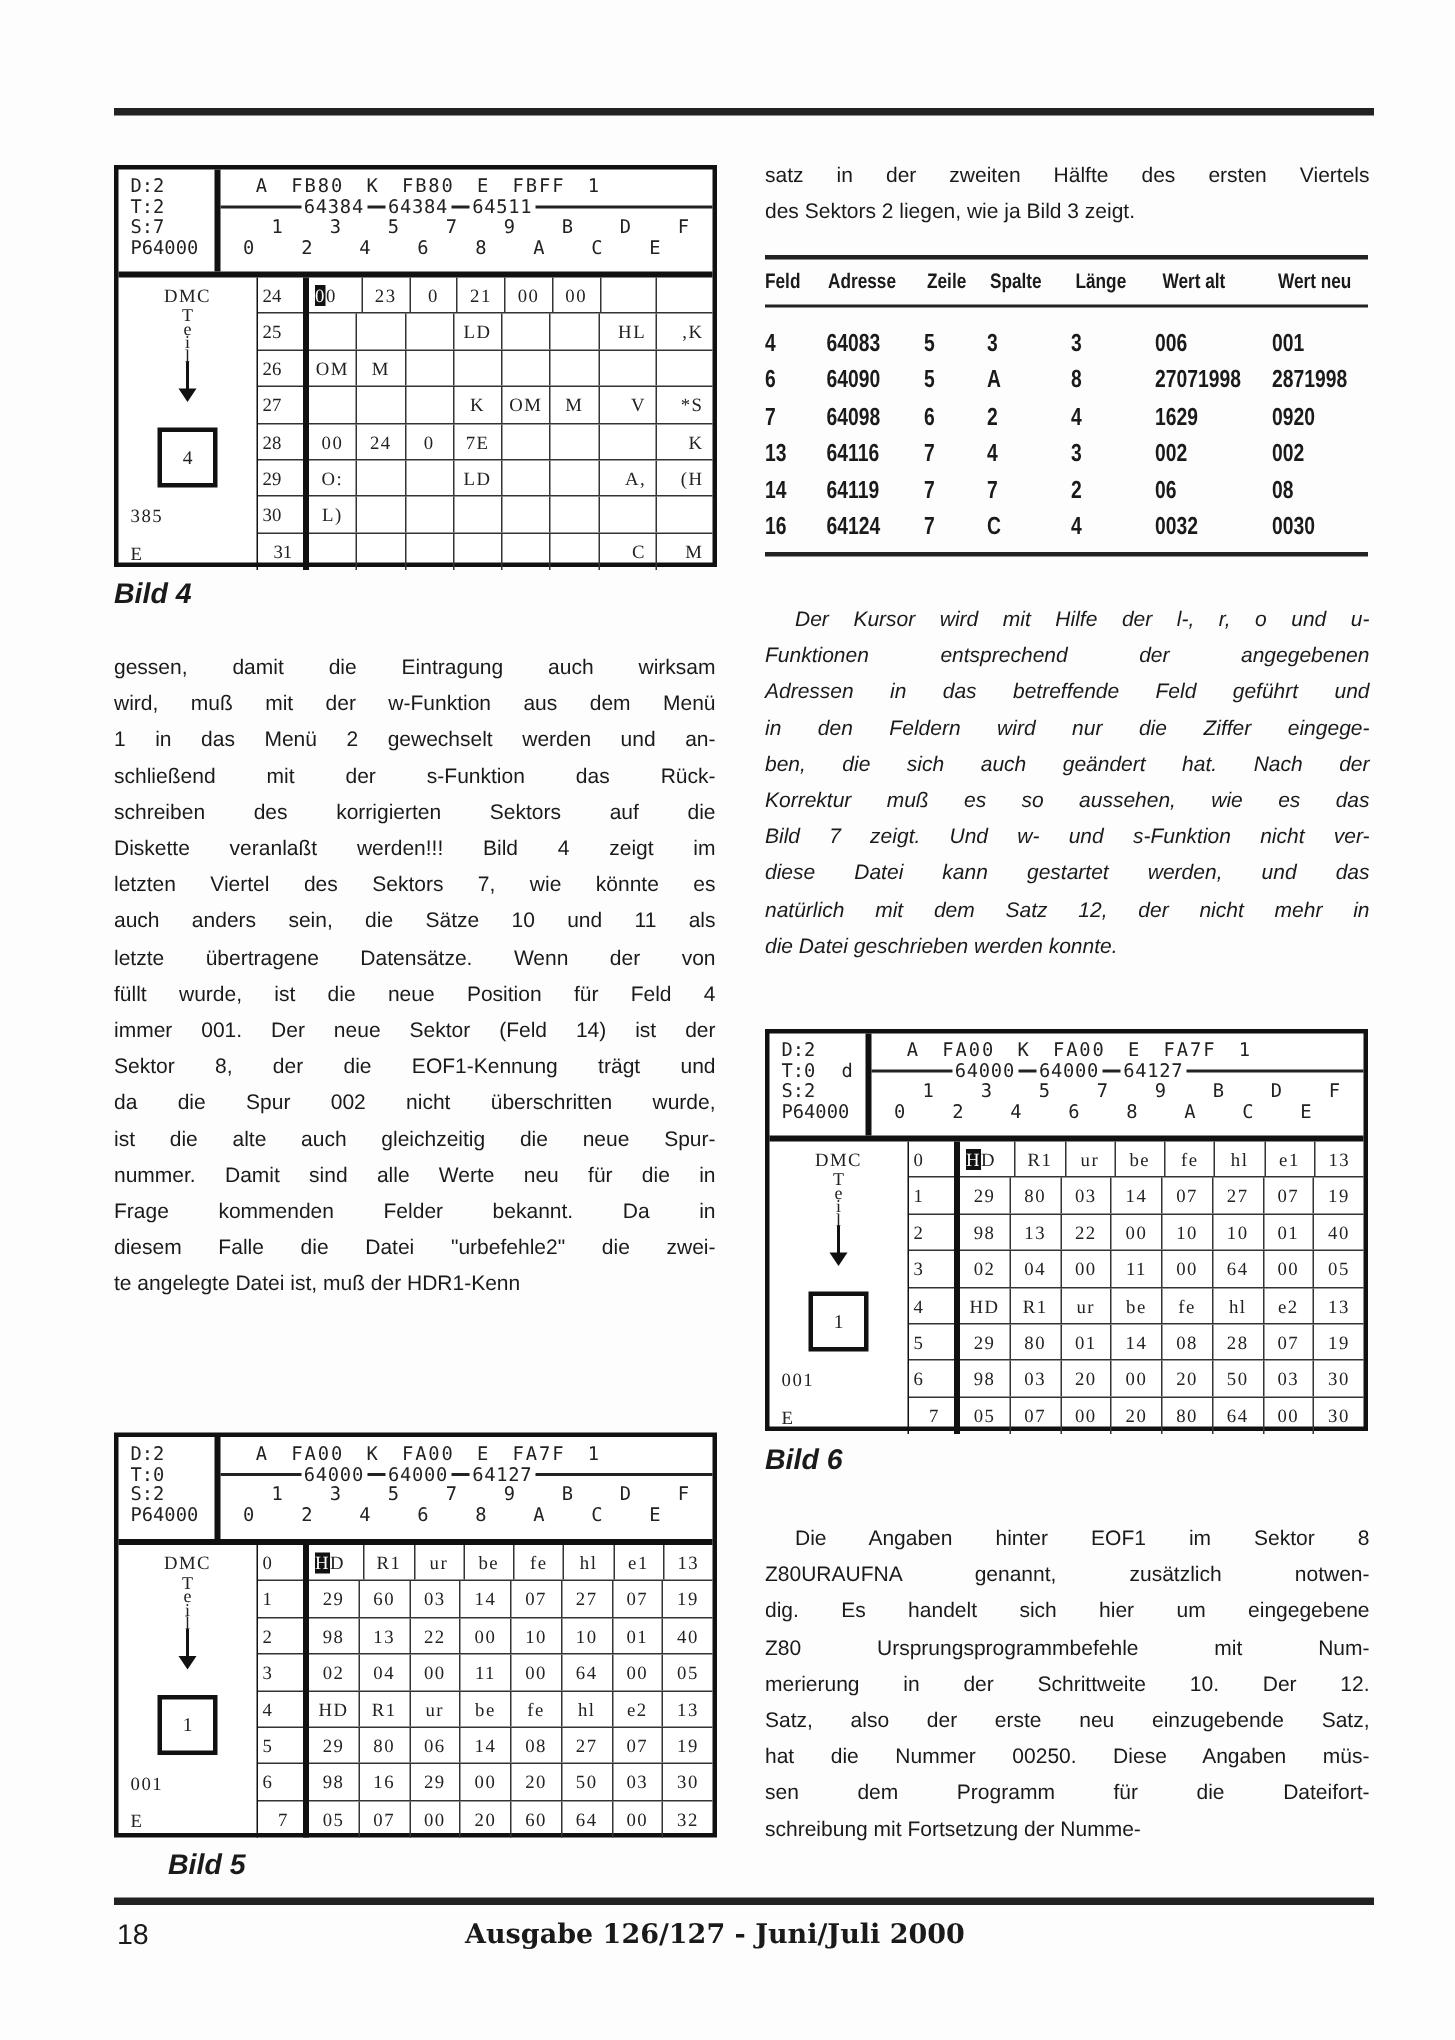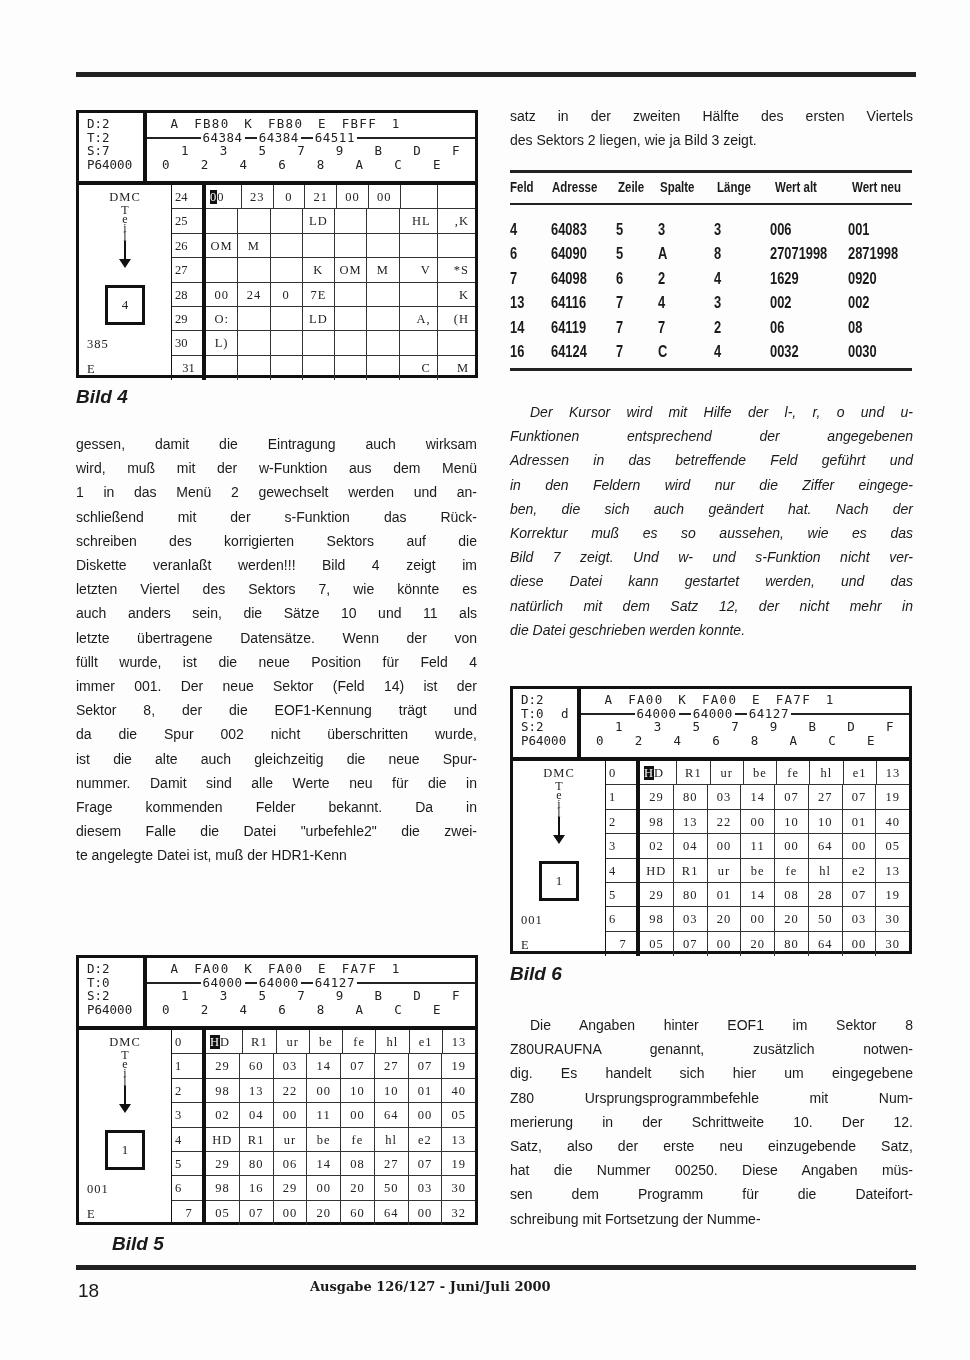--- a/index.html
+++ b/index.html
@@ -59,21 +59,21 @@
   .leftlab { position: absolute; left: 8px; font-size: 12.5px; letter-spacing: 1px; }
 
   
   .dtable { position: absolute; left: 510px; top: 170px; width: 402px; font-family: "Liberation Sans", sans-serif; }
   .dtable .bar { height: 2.5px; background: #222; }
   .dtable table { border-collapse: collapse; width: 100%; }
   .dtable th { font-size: 14px; font-weight: bold; text-align: left; padding: 6px 0 8px 0; transform: scaleX(0.82); transform-origin: left; white-space: nowrap; }
   .dtable td { font-size: 16.5px; font-weight: bold; padding: 0; height: 24.5px; transform: scaleX(0.78); transform-origin: left; white-space: nowrap; }
 
   .footer-page { position: absolute; left: 78px; top: 1280px; font-size: 19px; }
-  .footer-title { position: absolute; left: 310px; top: 1279px; font-family: "DejaVu Serif", serif; font-weight: bold; font-size: 13px; }
+  .footer-title { position: absolute; left: 310px; top: 1279px; font-family: "DejaVu Serif", serif; font-weight: bold; font-size: 18px; }
 </style>
 </head>
 <body>
 
 <div class="rule-top"></div>
 
 <div class="screen" id="bild4" style="left:76px; top:110px; width:402px; height:268px;">
     <div class="scr-head">
       <div class="scr-head-left">
         <div>D:2</div>

